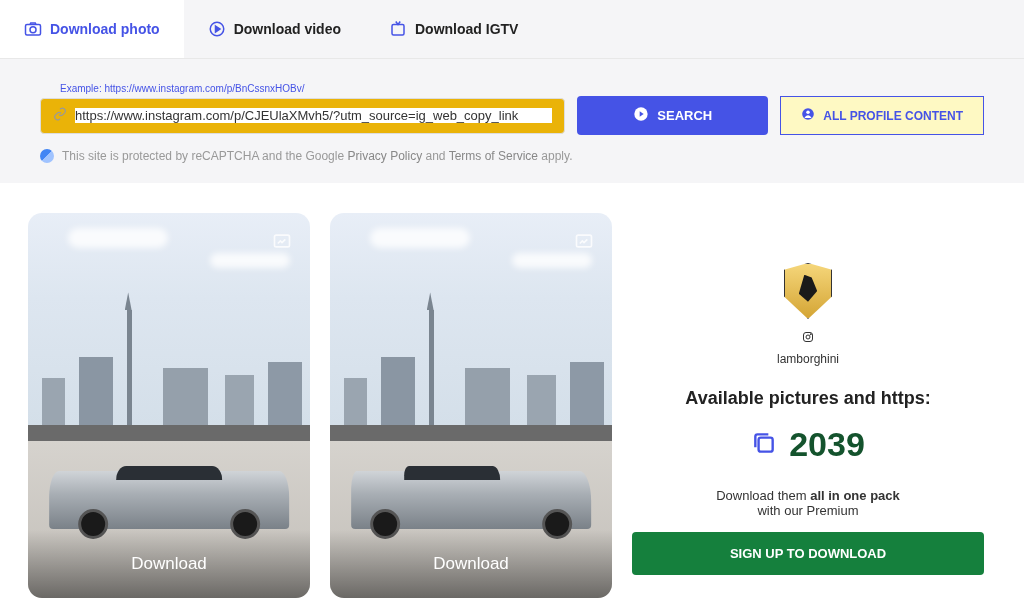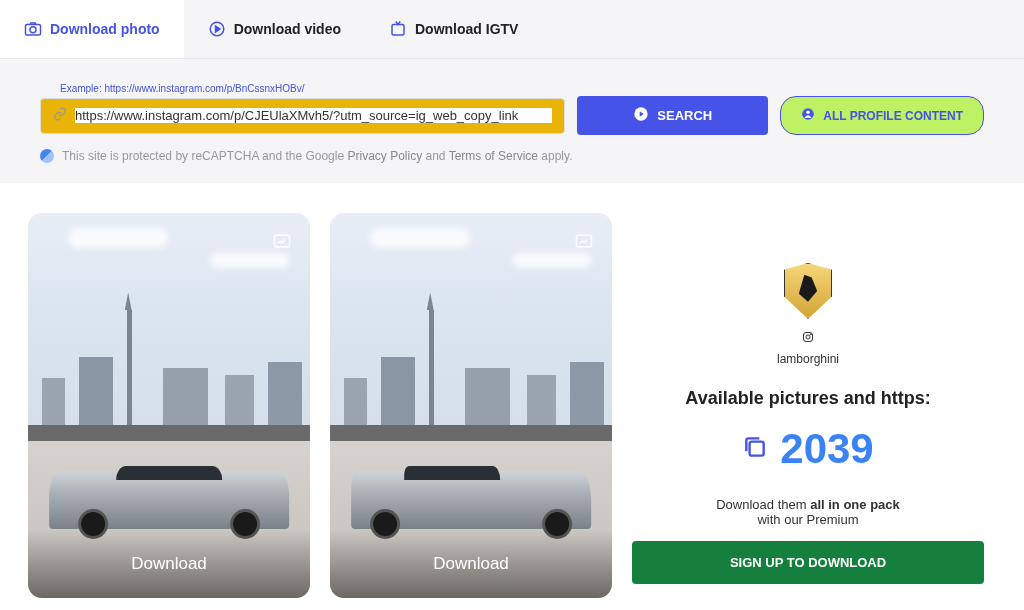--- a/index.html
+++ b/index.html
@@ -11,21 +11,21 @@
     .tab.active .tab-icon { color: #4553e6; }
     .tab-icon { display: inline-flex; color: #4553e6; }
     
     .search-panel { background: #f5f5f7; padding: 24px 40px 20px; }
     .example-label { font-size: 10px; color: #4553e6; margin-bottom: 2px; margin-left: 20px; }
     .search-row { display: flex; gap: 12px; align-items: center; }
     .input-wrap { flex: 1; display: flex; align-items: center; gap: 8px; background: #eab308; border: 1px solid #ddd; border-radius: 4px; padding: 8px 12px; }
     .input-wrap input { flex: 1; border: none; outline: none; font-size: 13px; color: #333; }
     .link-icon { color: #999; }
     .btn-search { display: flex; align-items: center; justify-content: center; gap: 8px; background: #4553e6; color: #fff; border: none; border-radius: 4px; padding: 10px 56px; font-size: 13px; font-weight: 700; cursor: pointer; }
-    .btn-all-profile { display: flex; align-items: center; justify-content: center; gap: 8px; background: #bef264; color: #4553e6; border: 1px solid #4553e6; border-radius: 16px; padding: 10px 20px; font-size: 12px; font-weight: 700; cursor: pointer; }
+    .btn-all-profile { display: flex; align-items: center; justify-content: center; gap: 8px; background: #fef9c3; color: #4553e6; border: 1px solid #4553e6; border-radius: 0; padding: 10px 20px; font-size: 12px; font-weight: 700; cursor: pointer; }
     .recaptcha-note { display: flex; align-items: center; gap: 8px; margin-top: 14px; font-size: 12px; color: #999; }
     .recaptcha-note a { color: #888; text-decoration: none; }
     .recaptcha-badge-icon { display: inline-block; width: 14px; height: 14px; background: linear-gradient(135deg, #4285f4 0%, #4285f4 50%, #a0c3ff 50%, #a0c3ff 100%); border-radius: 50%; }
     
     .content { display: flex; gap: 20px; padding: 30px 0 0 28px; }
     .cards { display: flex; gap: 20px; }
     .card { width: 282px; position: relative; }
     .card-img { width: 282px; height: 385px; position: relative; overflow: hidden; border-radius: 14px; }
     .sky { position: absolute; top: 0; left: 0; right: 0; height: 55%; background: linear-gradient(180deg, #e8eef7 0%, #dde6f0 40%, #d4dfe9 100%); }
     .cloud { position: absolute; background: rgba(255,255,255,0.8); border-radius: 20px; filter: blur(3px); }
@@ -54,21 +54,21 @@
     .wheel.sr { right: 8%; }
     .download-overlay { position: absolute; bottom: 0; left: 0; right: 0; padding: 24px 0; text-align: center; color: #fff; font-size: 17px; background: linear-gradient(180deg, rgba(0,0,0,0) 0%, rgba(0,0,0,0.45) 100%); cursor: pointer; }
     .expand-icon { position: absolute; top: 18px; right: 18px; color: rgba(255,255,255,0.8); }
     
     .sidebar { flex: 1; text-align: center; padding-top: 50px; padding-right: 40px; }
     .logo-shield { width: 48px; height: 56px; margin: 0 auto 12px; background: linear-gradient(180deg, #f5d67a 0%, #d4a535 100%); clip-path: polygon(50% 0%, 100% 12%, 100% 60%, 50% 100%, 0% 60%, 0% 12%); position: relative; border: 1px solid #333; }
     .logo-shield::after { content: ''; position: absolute; top: 20%; left: 30%; width: 40%; height: 50%; background: #1a1a1a; clip-path: polygon(30% 0%, 70% 10%, 100% 60%, 50% 100%, 0% 70%); }
     .username { display: flex; align-items: center; justify-content: center; gap: 6px; font-size: 12px; color: #333; margin-bottom: 22px; flex-direction: column; }
     .available-label { font-size: 18px; font-weight: 600; color: #222; margin-bottom: 16px; }
     .count-row { display: flex; align-items: center; justify-content: center; gap: 12px; margin-bottom: 24px; }
-    .count { font-size: 42px; font-weight: 700; color: #3b82f6; }
+    .count { font-size: 34px; font-weight: 700; color: #14532d; }
     .download-text { font-size: 13px; color: #333; }
     .download-text strong { font-weight: 700; }
     .download-sub { font-size: 13px; color: #333; margin-bottom: 14px; }
     .btn-signup { width: 100%; background: #15803d; color: #fff; border: none; border-radius: 4px; padding: 14px 0; font-size: 13px; font-weight: 700; cursor: pointer; }
   </style>
 </head>
 <body>
 
 <div class="tabs">
   <div class="tab active">

